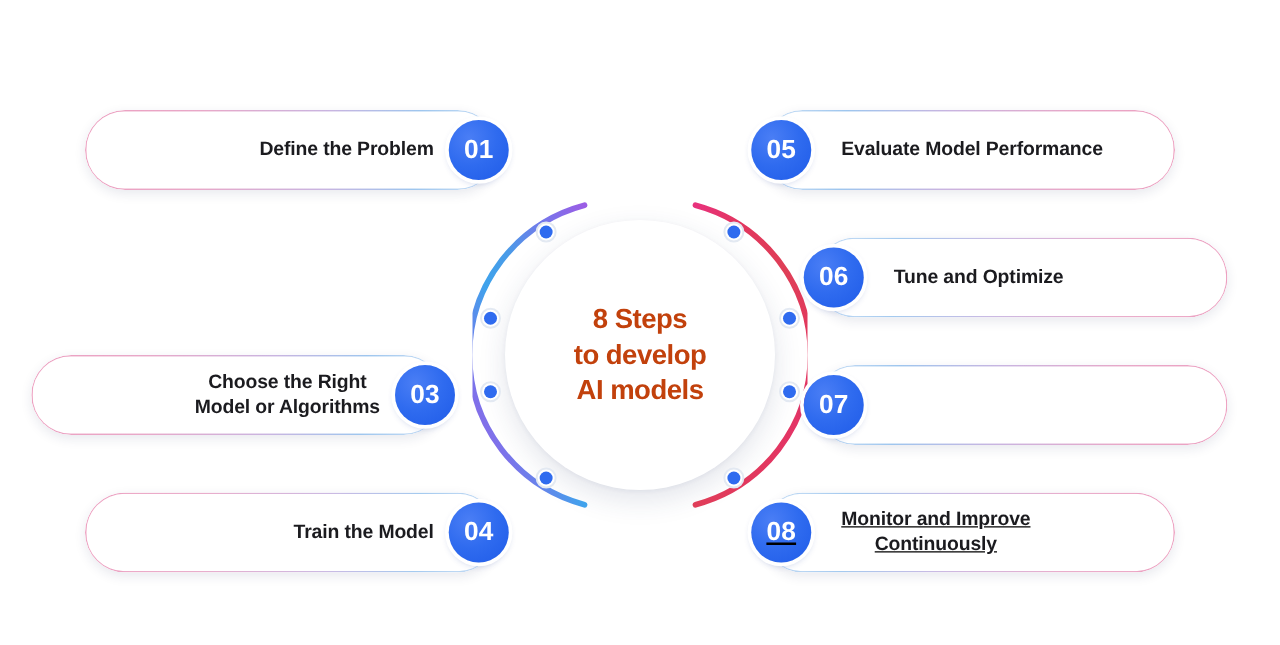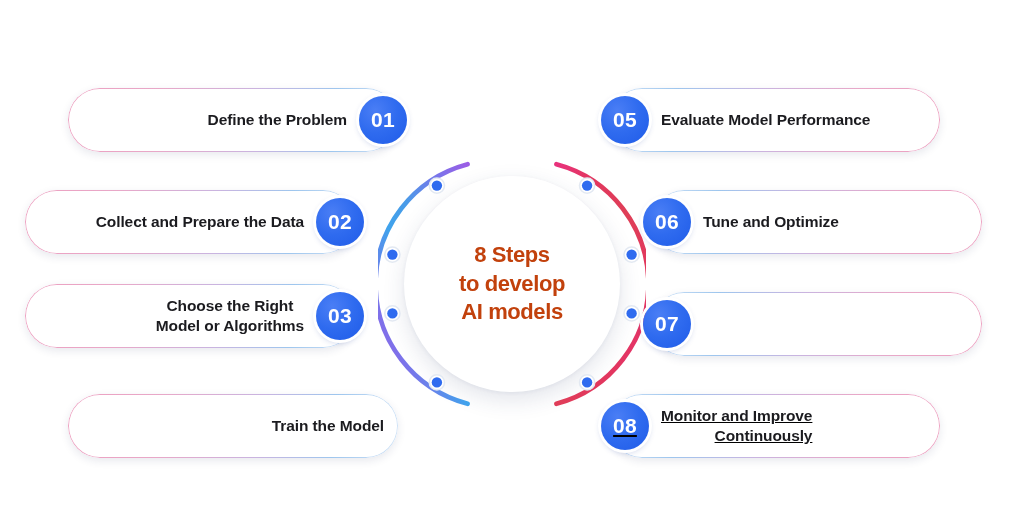--- a/index.html
+++ b/index.html
@@ -87,21 +87,21 @@
     white-space: pre-line;
   }
 
   
   .card.left .card-inner { justify-content: flex-end; }
   .card.left .card-label { text-align: center; padding-right: 12px; }
   .card.left .badge { margin-right: -11px; }
 
   
   .card.right .card-inner { justify-content: flex-start; }
-  .card.right .card-label { text-align: right; padding-left: 12px; }
+  .card.right .card-label { text-align: center; padding-left: 24px; }
   .card.right .badge { margin-left: -11px; }
 
   
   #ring-wrap {
     position: absolute;
     left: 378px;
     top: 150px;
     width: 268px;
     height: 268px;
   }
@@ -142,38 +142,33 @@
 
 <div id="stage">
 
   <div class="card left" style="left:68px;  top:88px;  width:330px; height:64px;">
     <div class="card-inner">
       <span class="card-label">Define the Problem</span>
       <span class="badge">01</span>
     </div>
   </div>
 
-  <div class="card left" style="left:25px;  top:190px; width:330px; height:64px;">
-    <div class="card-inner">
-      <span class="card-label">Collect and Prepare the Data</span>
-      <span class="badge">02</span>
-    </div>
-  </div>
 
   <div class="card left" style="left:25px;  top:284px; width:330px; height:64px;">
     <div class="card-inner">
       <span class="card-label">Choose the Right
 Model or Algorithms</span>
       <span class="badge">03</span>
     </div>
   </div>
 
   <div class="card left" style="left:68px;  top:394px; width:330px; height:64px;">
     <div class="card-inner">
       <span class="card-label">Train the Model</span>
+      <span class="badge">04</span>
     </div>
   </div>
 
   <div id="ring-wrap">
 
     <div id="center-disc"></div>
 
     <svg id="ring-svg" viewBox="0 0 268 268" width="268" height="268">
       <defs>
         <linearGradient id="gradLeft" x1="1" y1="0" x2="0.15" y2="1" gradientUnits="objectBoundingBox">

